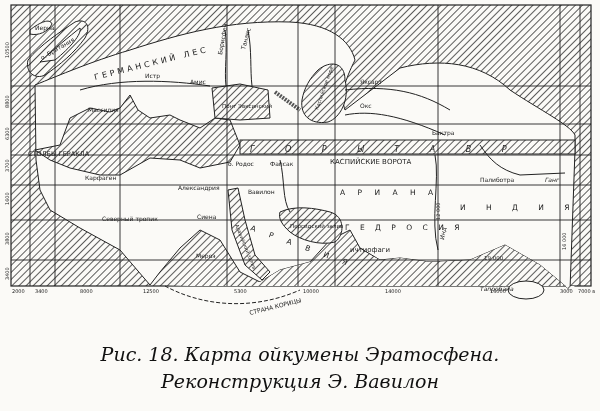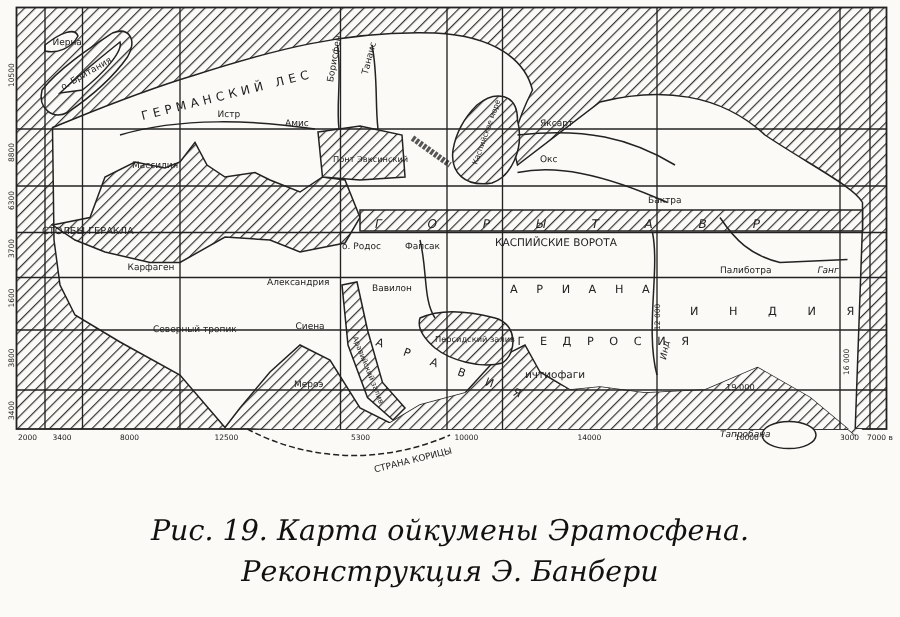--- a/index.html
+++ b/index.html
@@ -164,14 +164,14 @@
     <text class="lbl" x="303" y="293">10000</text>
     <text class="lbl" x="385" y="293">14000</text>
     <text class="lbl" x="490" y="293">16000</text>
     <text class="lbl" x="560" y="293">3000</text>
     <text class="lbl" x="578" y="293">7000 в</text>
   </g>
 
   <path d="M165,286 C200,305 250,312 300,290" fill="none" stroke="#222" stroke-width="1" stroke-dasharray="4,2"></path>
 </svg>
 
-<div id="cap1" class="caption">Рис. 19. Карта ойкумены Эратосфена.</div>
-<div id="cap2" class="caption">Реконструкция Э. Банбери</div>
+<div id="cap1" class="caption">Рис. 18. Карта ойкумены Эратосфена.</div>
+<div id="cap2" class="caption">Реконструкция Э. Вавилон</div>
 
 </body></html>

